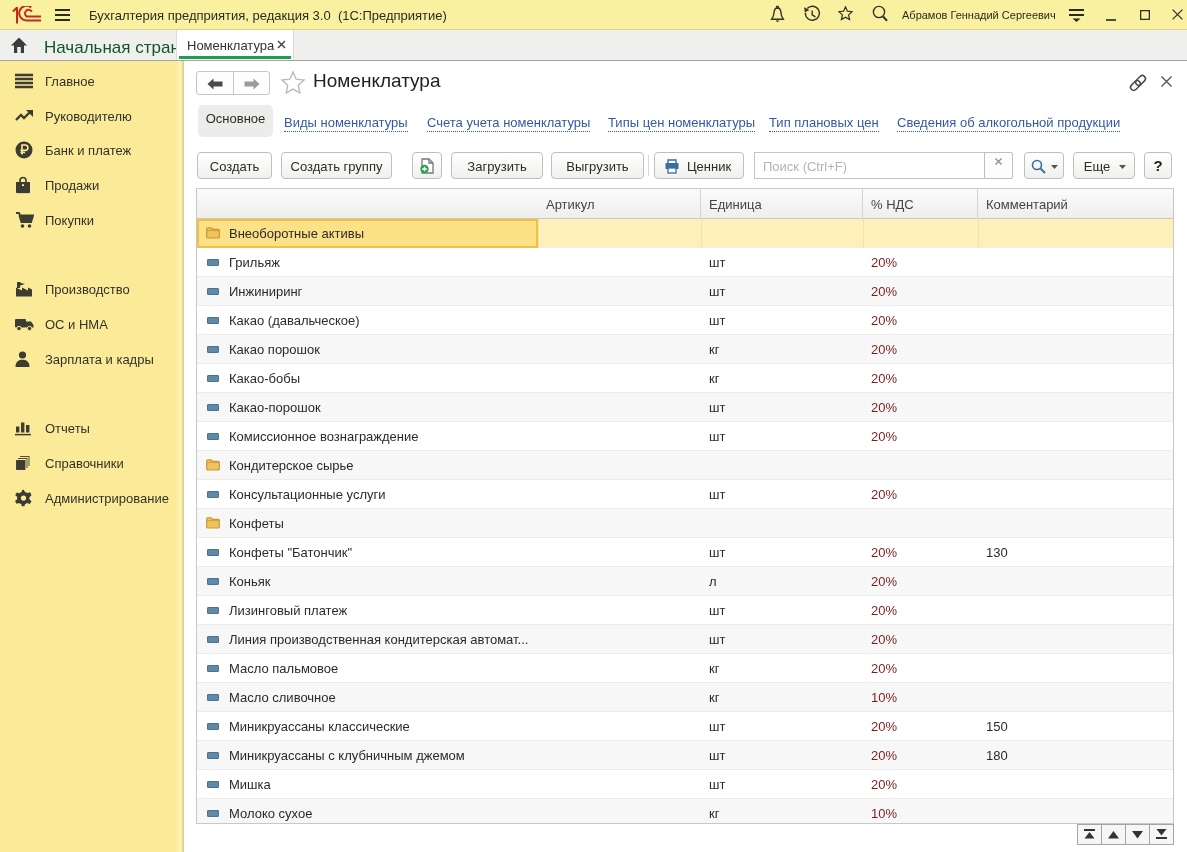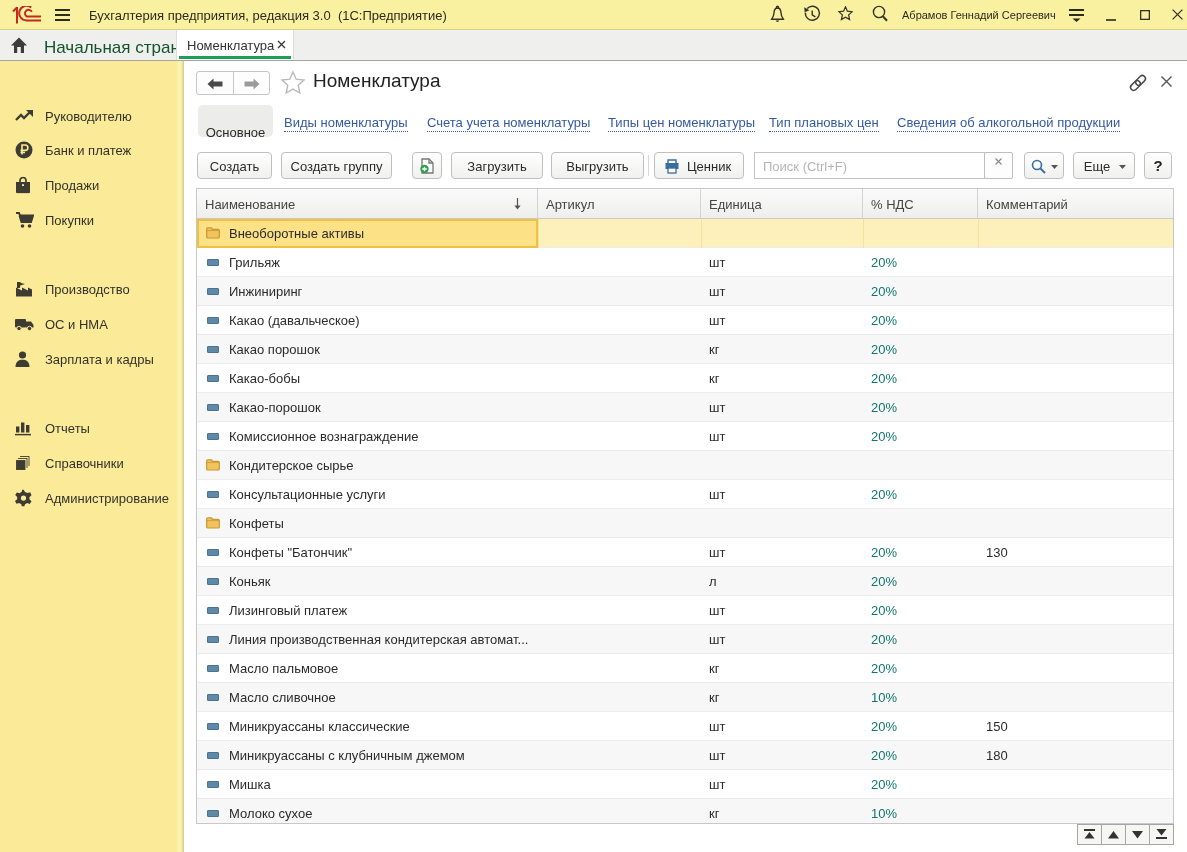--- a/index.html
+++ b/index.html
@@ -32,39 +32,39 @@
 
 .navgrp { position:absolute; left:12px; top:10px; width:74px; height:24px; background:#fdfdfd; border:1px solid #c6c6c6; border-radius:3px; }
 .navgrp .sep { position:absolute; left:36px; top:0; width:1px; height:22px; background:#c6c6c6; }
 .star-t { position:absolute; left:96px; top:9px; }
 .vtitle { position:absolute; left:129px; top:9px; font-size:19px; color:#222; }
 .hlink { position:absolute; left:944px; top:12px; }
 .hclose { position:absolute; left:976px; top:14px; }
 
 
 .lrow { position:absolute; left:0px; top:44px; width:1003px; height:32px; }
-.osn { position:absolute; left:14px; top:0px; height:32px; width:75px; background:#ececea; border-radius:5px; padding:20px 0 0 0; text-align:center; font-size:13px; color:#2b2b2b; }
+.osn { position:absolute; left:14px; top:0px; height:32px; width:75px; background:#ececea; border-radius:5px; padding:6px 0 0 0; text-align:center; font-size:13px; color:#2b2b2b; }
 .nl { position:absolute; top:10px; font-size:13px; color:#3459a4; }
 .nl:after { content:""; position:absolute; left:0; right:0; bottom:-2px; border-bottom:1px dotted #3459a4; }
 
 
 .toolbar { position:absolute; left:0; top:88px; width:1003px; height:36px; }
 .btn { position:absolute; top:3px; height:27px; background:linear-gradient(#ffffff,#f0f0ee); border:1px solid #bfbfbf; border-radius:4px; font-size:13px; color:#2b2b2b; text-align:center; padding-top:6px; }
 .srch { position:absolute; left:570px; top:3px; width:231px; height:27px; background:#ffffff; border:1px solid #c3c3c3; padding:6px 0 0 8px; color:#b4b4b4; font-size:13px; text-align:left; }
 .srchx { position:absolute; left:800px; top:3px; width:29px; height:27px; background:#fdfdfd; border:1px solid #bfbfbf; border-radius:2px; text-align:center; }
 
 
 .tbl { position:absolute; left:12px; top:127px; width:978px; height:636px; overflow:hidden; background:#fff; border:1px solid #c8c8c8; }
 .thead { position:relative; height:30px; background:linear-gradient(#fbfbfb,#eeeeec); border-bottom:1px solid #c8c8c8; }
 .th { position:absolute; top:0; height:30px; border-right:1px solid #d4d4d4; font-size:13px; color:#444; padding:8px 0 0 8px; }
 .trow { position:relative; height:29px; border-bottom:1px solid #ececec; background:#fff; }
 .trow.alt { background:#f7f7f7; }
 .nm { position:absolute; left:32px; top:7px; font-size:13px; color:#2b2b2b; white-space:nowrap; }
 .c2 { position:absolute; left:512px; top:7px; font-size:13px; color:#2b2b2b; }
-.c3 { position:absolute; left:674px; top:7px; font-size:13px; color:#0f766e; }
+.c3 { position:absolute; left:674px; top:7px; font-size:13px; color:#7f1d1d; }
 .c4 { position:absolute; left:789px; top:7px; font-size:13px; color:#2b2b2b; }
 .itemic { position:absolute; left:10px; top:11px; width:12px; height:7px; background:#6089a8; border:1px solid #4a7292; border-radius:1px; }
 .folderic { position:absolute; left:9px; top:8px; }
 .selrow { position:relative; height:29px; background:#fdf0bb; border-bottom:1px solid #ececec; }
 .selrow .vd { position:absolute; top:0; width:1px; height:29px; background:#f4e3a0; }
 .selbox { position:absolute; left:0; top:0; width:341px; height:29px; background:#fde187; border:2px solid #eec143; }
 
 
 .sbtns { position:absolute; left:893px; top:763px; }
 .sbtn { position:absolute; top:0; width:25px; height:21px; background:#f6f6f5; border:1px solid #a5a5a5; }
@@ -125,20 +125,28 @@
   <svg style="position:absolute;left:11px;top:7px" width="16" height="16" viewBox="0 0 16 16">
       <path d="M0 8.5 L8 0.5 L16 8.5 L13 8.5 L13 16 L9.8 16 L9.8 10 L6.2 10 L6.2 16 L3 16 L3 8.5 Z" fill="#3c3c3c"></path>
     </svg>
   <div class="hometab">Начальная страница</div>
   <div class="activetab"><div style="position:absolute;left:2px;bottom:1px;width:112px;height:3px;background:#1e9e52"></div>Номенклатура<svg class="tabx" width="9" height="9" viewBox="0 0 9 9">
         <path d="M1 1 L8 8 M8 1 L1 8" stroke="#3c3c3c" stroke-width="1.4"></path>
       </svg></div>
 </div>
 
 <div class="sidebar" id="sb">
+    <div class="sitem" style="top:7px">
+      <svg width="18" height="16" viewBox="0 0 18 16">
+        <g stroke="#3c3c32" stroke-width="2.6">
+          <path d="M0 2 H18 M0 6 H18 M0 10 H18 M0 14 H18"></path>
+        </g>
+      </svg>
+      <span>Главное</span>
+    </div>
     <div class="sitem" style="top:41.72px">
       <svg width="19" height="14" viewBox="0 0 19 14">
         <path d="M1 11 L6 6 L9 9 L16 2" fill="none" stroke="#3c3c32" stroke-width="2.4"></path>
         <path d="M11 1 L18 1 L18 8 Z" fill="#3c3c32"></path>
       </svg>
       <span>Руководителю</span>
     </div>
     <div class="sitem" style="top:76.44px">
       <svg width="18" height="18" viewBox="0 0 18 18">
         <circle cx="9" cy="9" r="8.5" fill="#3c3c32"></circle>
@@ -287,24 +295,20 @@
     <div class="btn" style="left:889px;width:62px;padding-right:14px">Еще
       <svg style="position:absolute;right:8px;top:12px" width="7" height="4" viewBox="0 0 7 4">
           <path d="M0 0 L3.5 4 L7 0 Z" fill="#555"></path>
         </svg>
     </div>
     <div class="btn" style="left:960px;width:28px;font-weight:bold;font-size:15px;padding-top:4px;color:#222">?</div>
   </div>
 
   <div class="tbl" id="tbl">
     <div class="thead">
-      <div class="th" style="left:0;width:341px">Наименование<svg style="position:absolute;left:317px;top:9px" width="7" height="12" viewBox="0 0 7 12">
-            <path d="M3.5 0 V8.5" stroke="#555" stroke-width="1.2" fill="none"></path>
-            <path d="M0.4 7.5 L3.5 11.5 L6.6 7.5 Z" fill="#555"></path>
-          </svg></div>
       <div class="th" style="left:341px;width:163px">Артикул</div>
       <div class="th" style="left:504px;width:162px">Единица</div>
       <div class="th" style="left:666px;width:115px">% НДС</div>
       <div class="th" style="left:781px;width:196px;border-right:none">Комментарий</div>
     </div>
     <div id="rows">
         <div class="selrow">
           <div class="vd" style="left:341px"></div>
           <div class="vd" style="left:504px"></div>
           <div class="vd" style="left:666px"></div>

